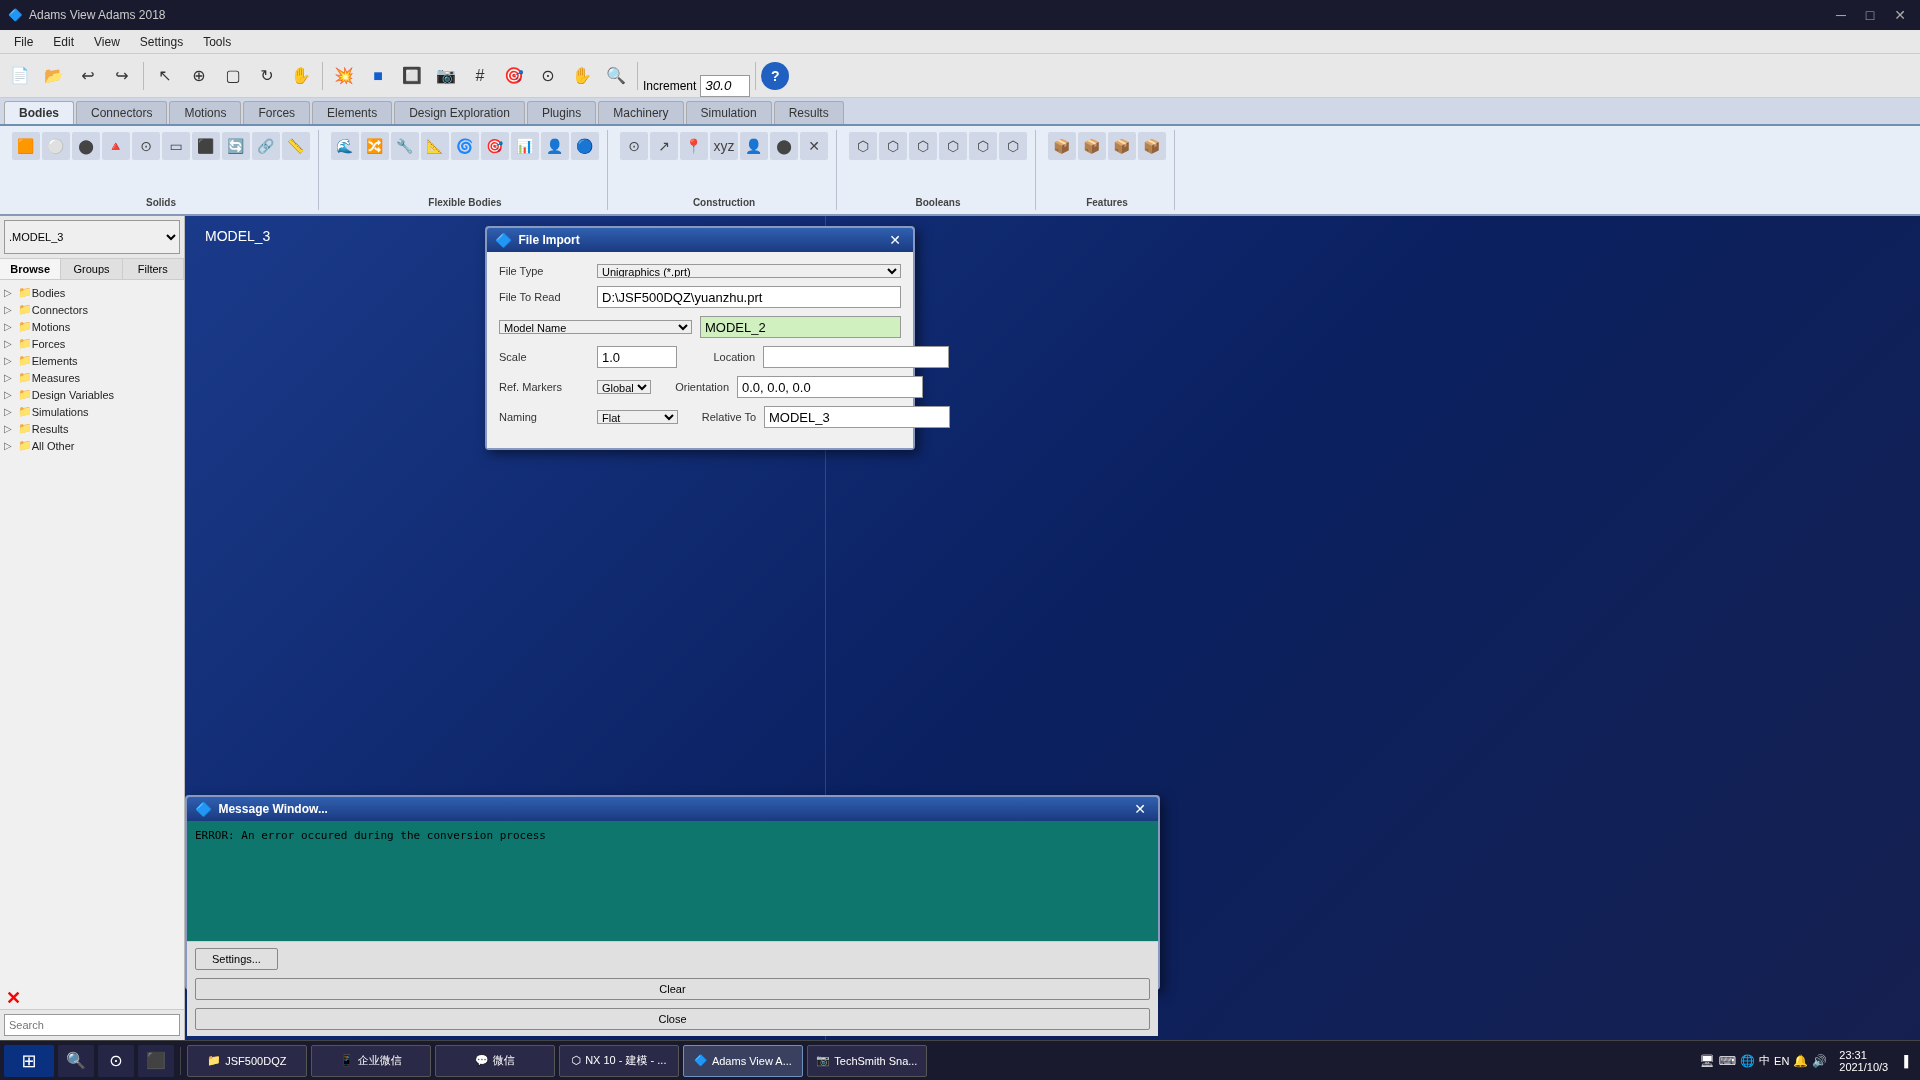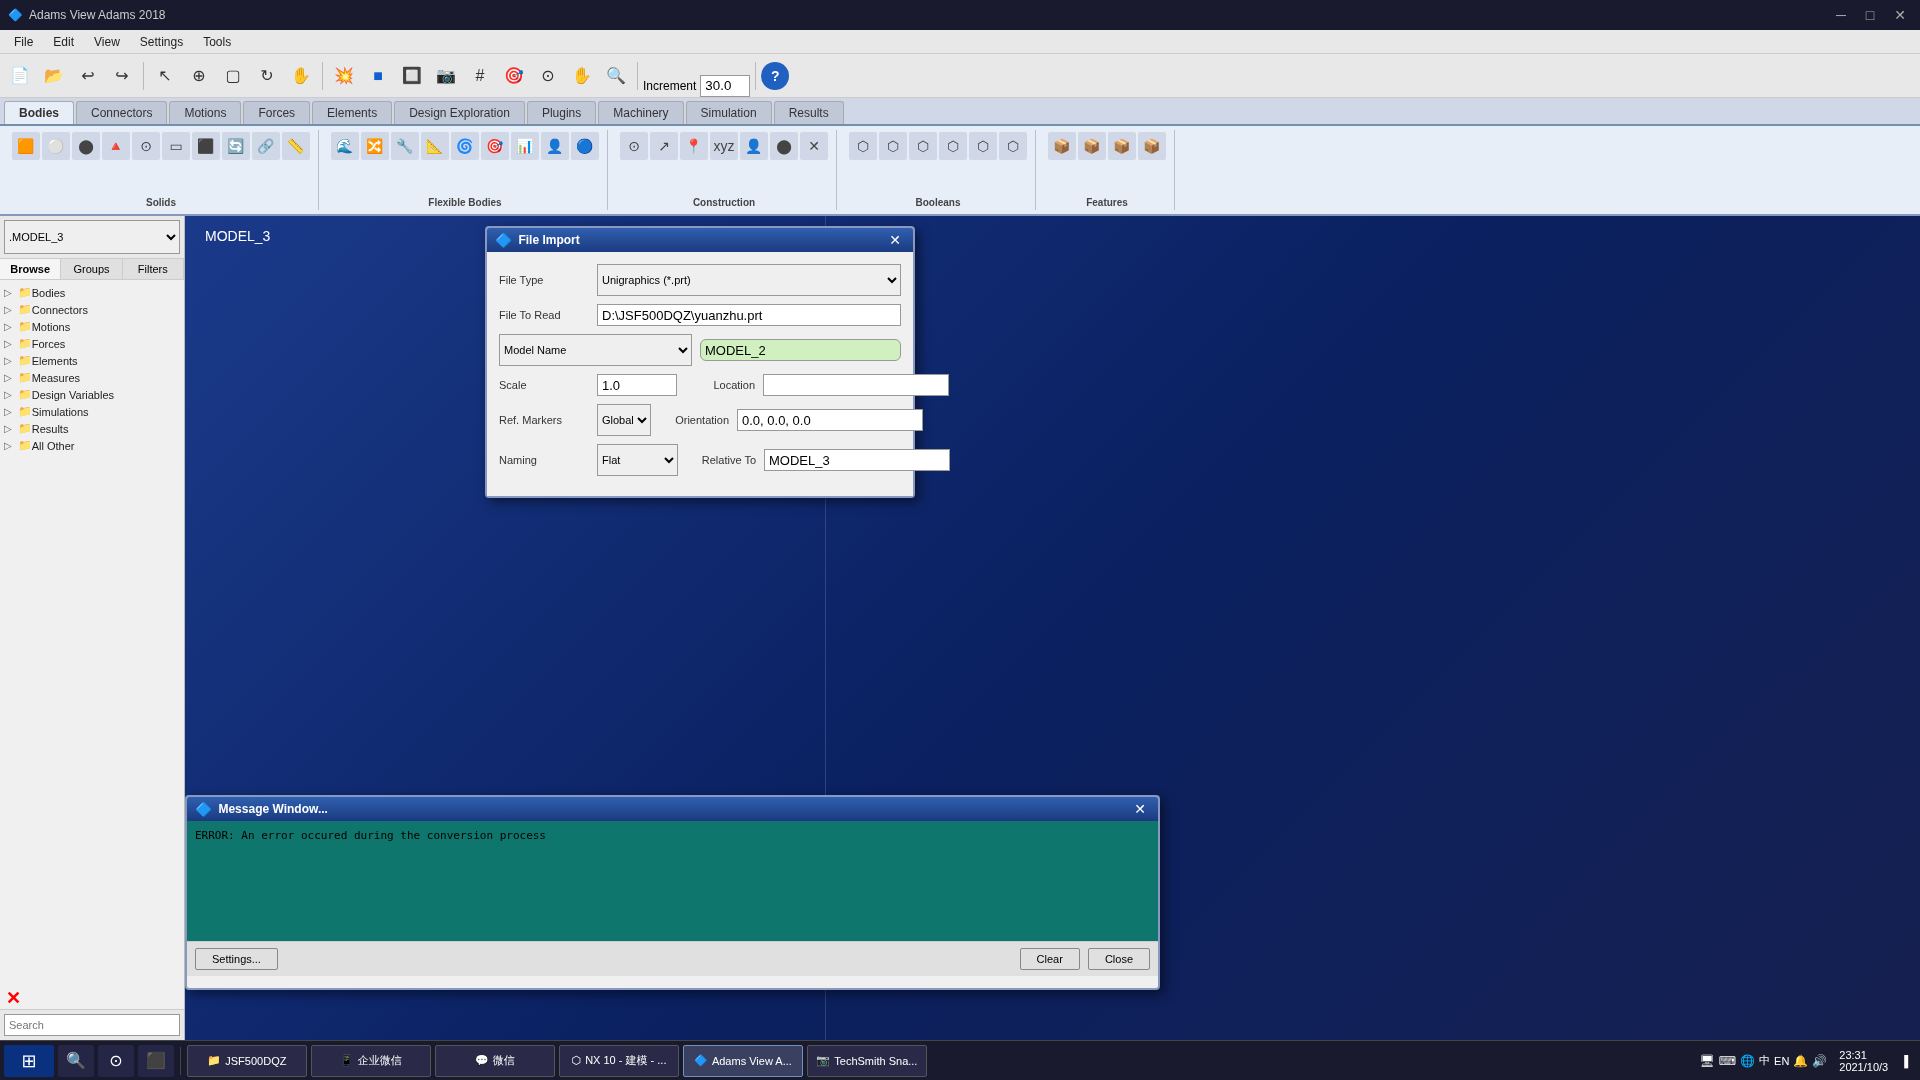--- a/index.html
+++ b/index.html
@@ -51,21 +51,21 @@
       border: 1px solid transparent;
       background: transparent;
       cursor: pointer;
       display: flex; align-items: center; justify-content: center;
       border-radius: 2px;
       font-size: 16px;
       color: #333;
     }
     .toolbar-sep { width: 1px; height: 28px; background: #bbb; margin: 0 3px; }
     .increment-box { display: flex; align-items: center; gap: 4px; font-size: 12px; margin-top: 20px; }
-    .increment-box input { width: 50px; height: 22px; border: 1px solid #999; padding: 2px 4px; }
+    .increment-box input { width: 50px; height: 22px; border: 1px solid #999; padding: 2px 4px; font-style: italic; }
     .help-btn {
       width: 28px; height: 28px; border-radius: 50%;
       background: #2060c0; color: white; border: none; cursor: pointer;
       font-weight: bold; font-size: 14px; display: flex; align-items: center; justify-content: center;
     }
 
     
     #main-tabs {
       background: #d0d8e8;
       height: 28px;
@@ -260,21 +260,21 @@
     }
     .form-input {
       flex: 1;
       height: 22px;
       border: 1px solid #999;
       padding: 2px 4px;
       font-size: 13px;
     }
     .form-select {
       flex: 1;
-      height: 32px;
+      height: 14px;
       border: 1px solid #999;
       font-size: 11px;
     }
     .form-input-green {
       background: #d0f0c0;
     }
 
     
     #file-import-dialog {
       top: 195px;
@@ -298,20 +298,21 @@
       font-size: 11px;
       color: #000;
     }
     .message-footer {
       display: flex;
       justify-content: flex-end;
       gap: 8px;
       padding: 6px 8px;
       background: #e0e0e0;
       border-top: 1px solid #ccc;
+      flex-direction: column;
     }
     .dialog-btn {
       padding: 4px 16px;
       font-size: 11px;
       border: 1px solid #888;
       background: #e0e0e0;
       cursor: pointer;
       border-radius: 2px;
     }
 
@@ -622,21 +623,21 @@
         <div class="form-row">
           <span class="form-label">File To Read</span>
           <input type="text" class="form-input" style="flex: 1 1 0%;" value="D:\JSF500DQZ\yuanzhu.prt">
         </div>
 
         <div class="form-row">
           <select class="form-select" style="width:100px;min-width:100px;">
             <option>Model Name</option>
             <option>Part Name</option>
           </select>
-          <input type="text" class="form-input form-input-green" style="flex: 1 1 0%; border-radius: 6px;" value="MODEL_2">
+          <input type="text" class="form-input form-input-green" style="flex: 1 1 0%;" value="MODEL_2">
         </div>
 
         <div class="form-row">
           <span class="form-label">Scale</span>
           <input type="text" class="form-input" style="width: 80px;" value="1.0">
           <span class="form-label" style="min-width:70px;text-align:right;">Location</span>
           <input type="text" class="form-input" style="flex: 1 1 0%;">
         </div>
 
         <div class="form-row">

